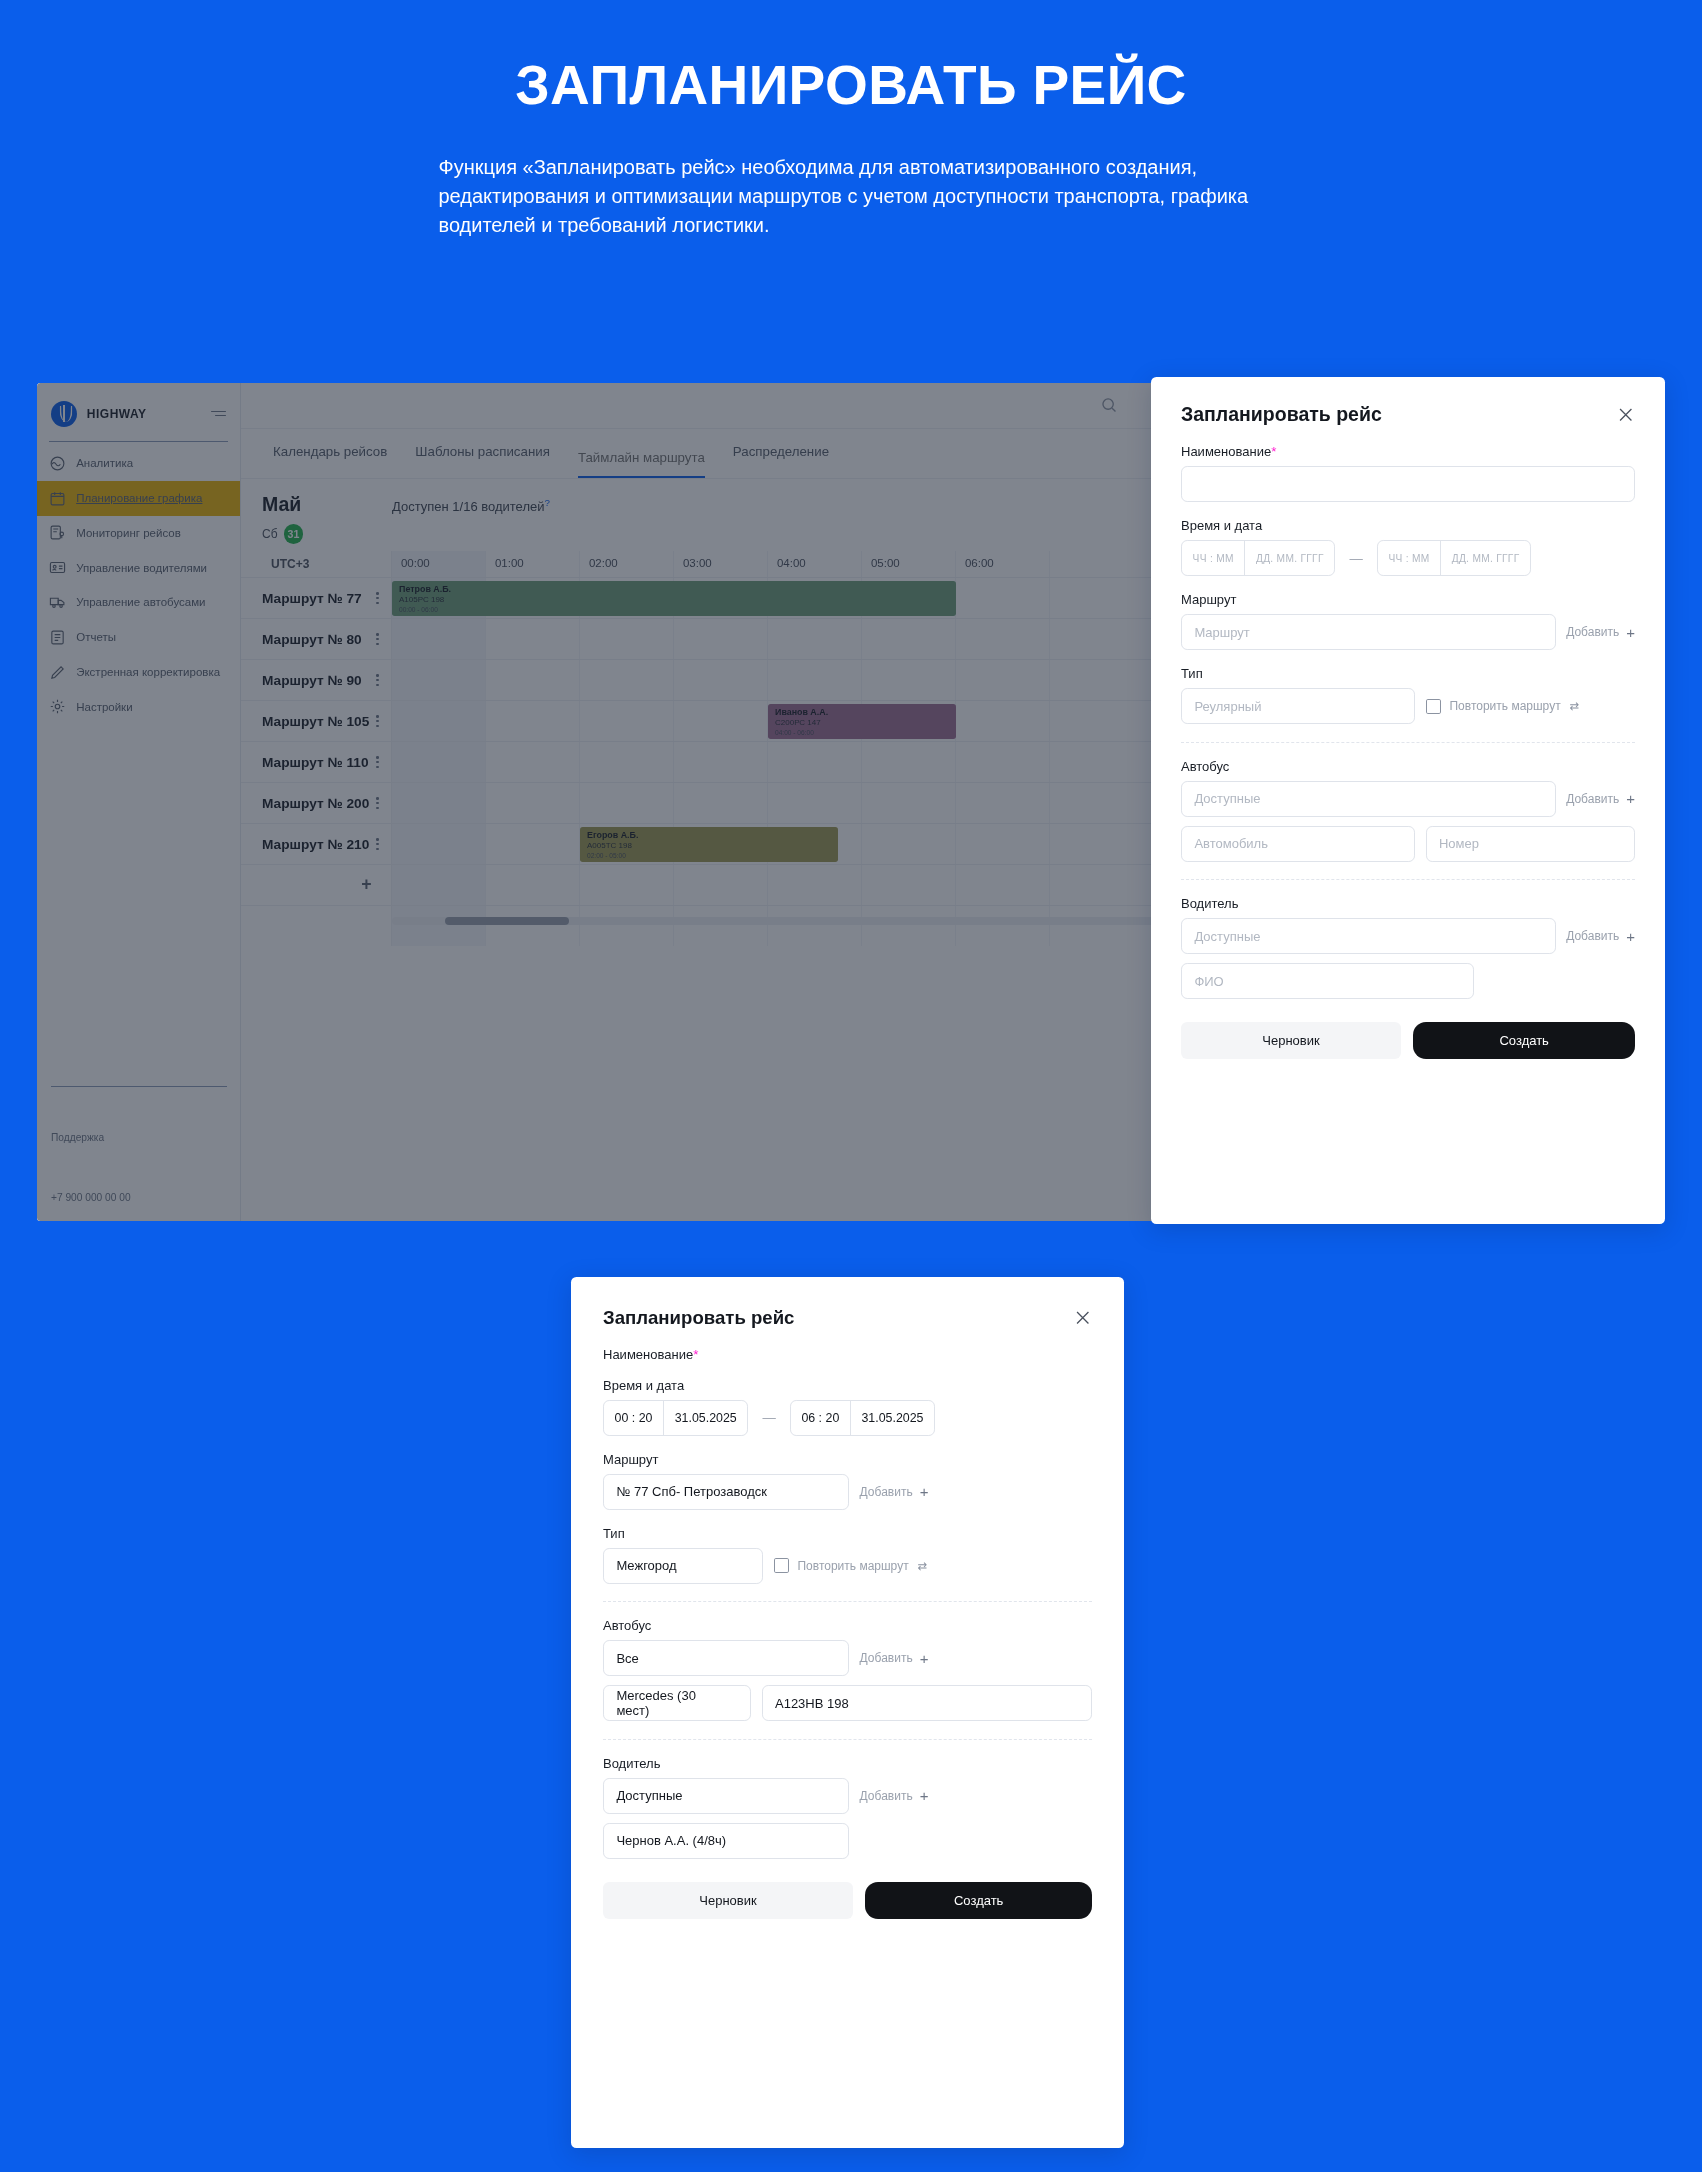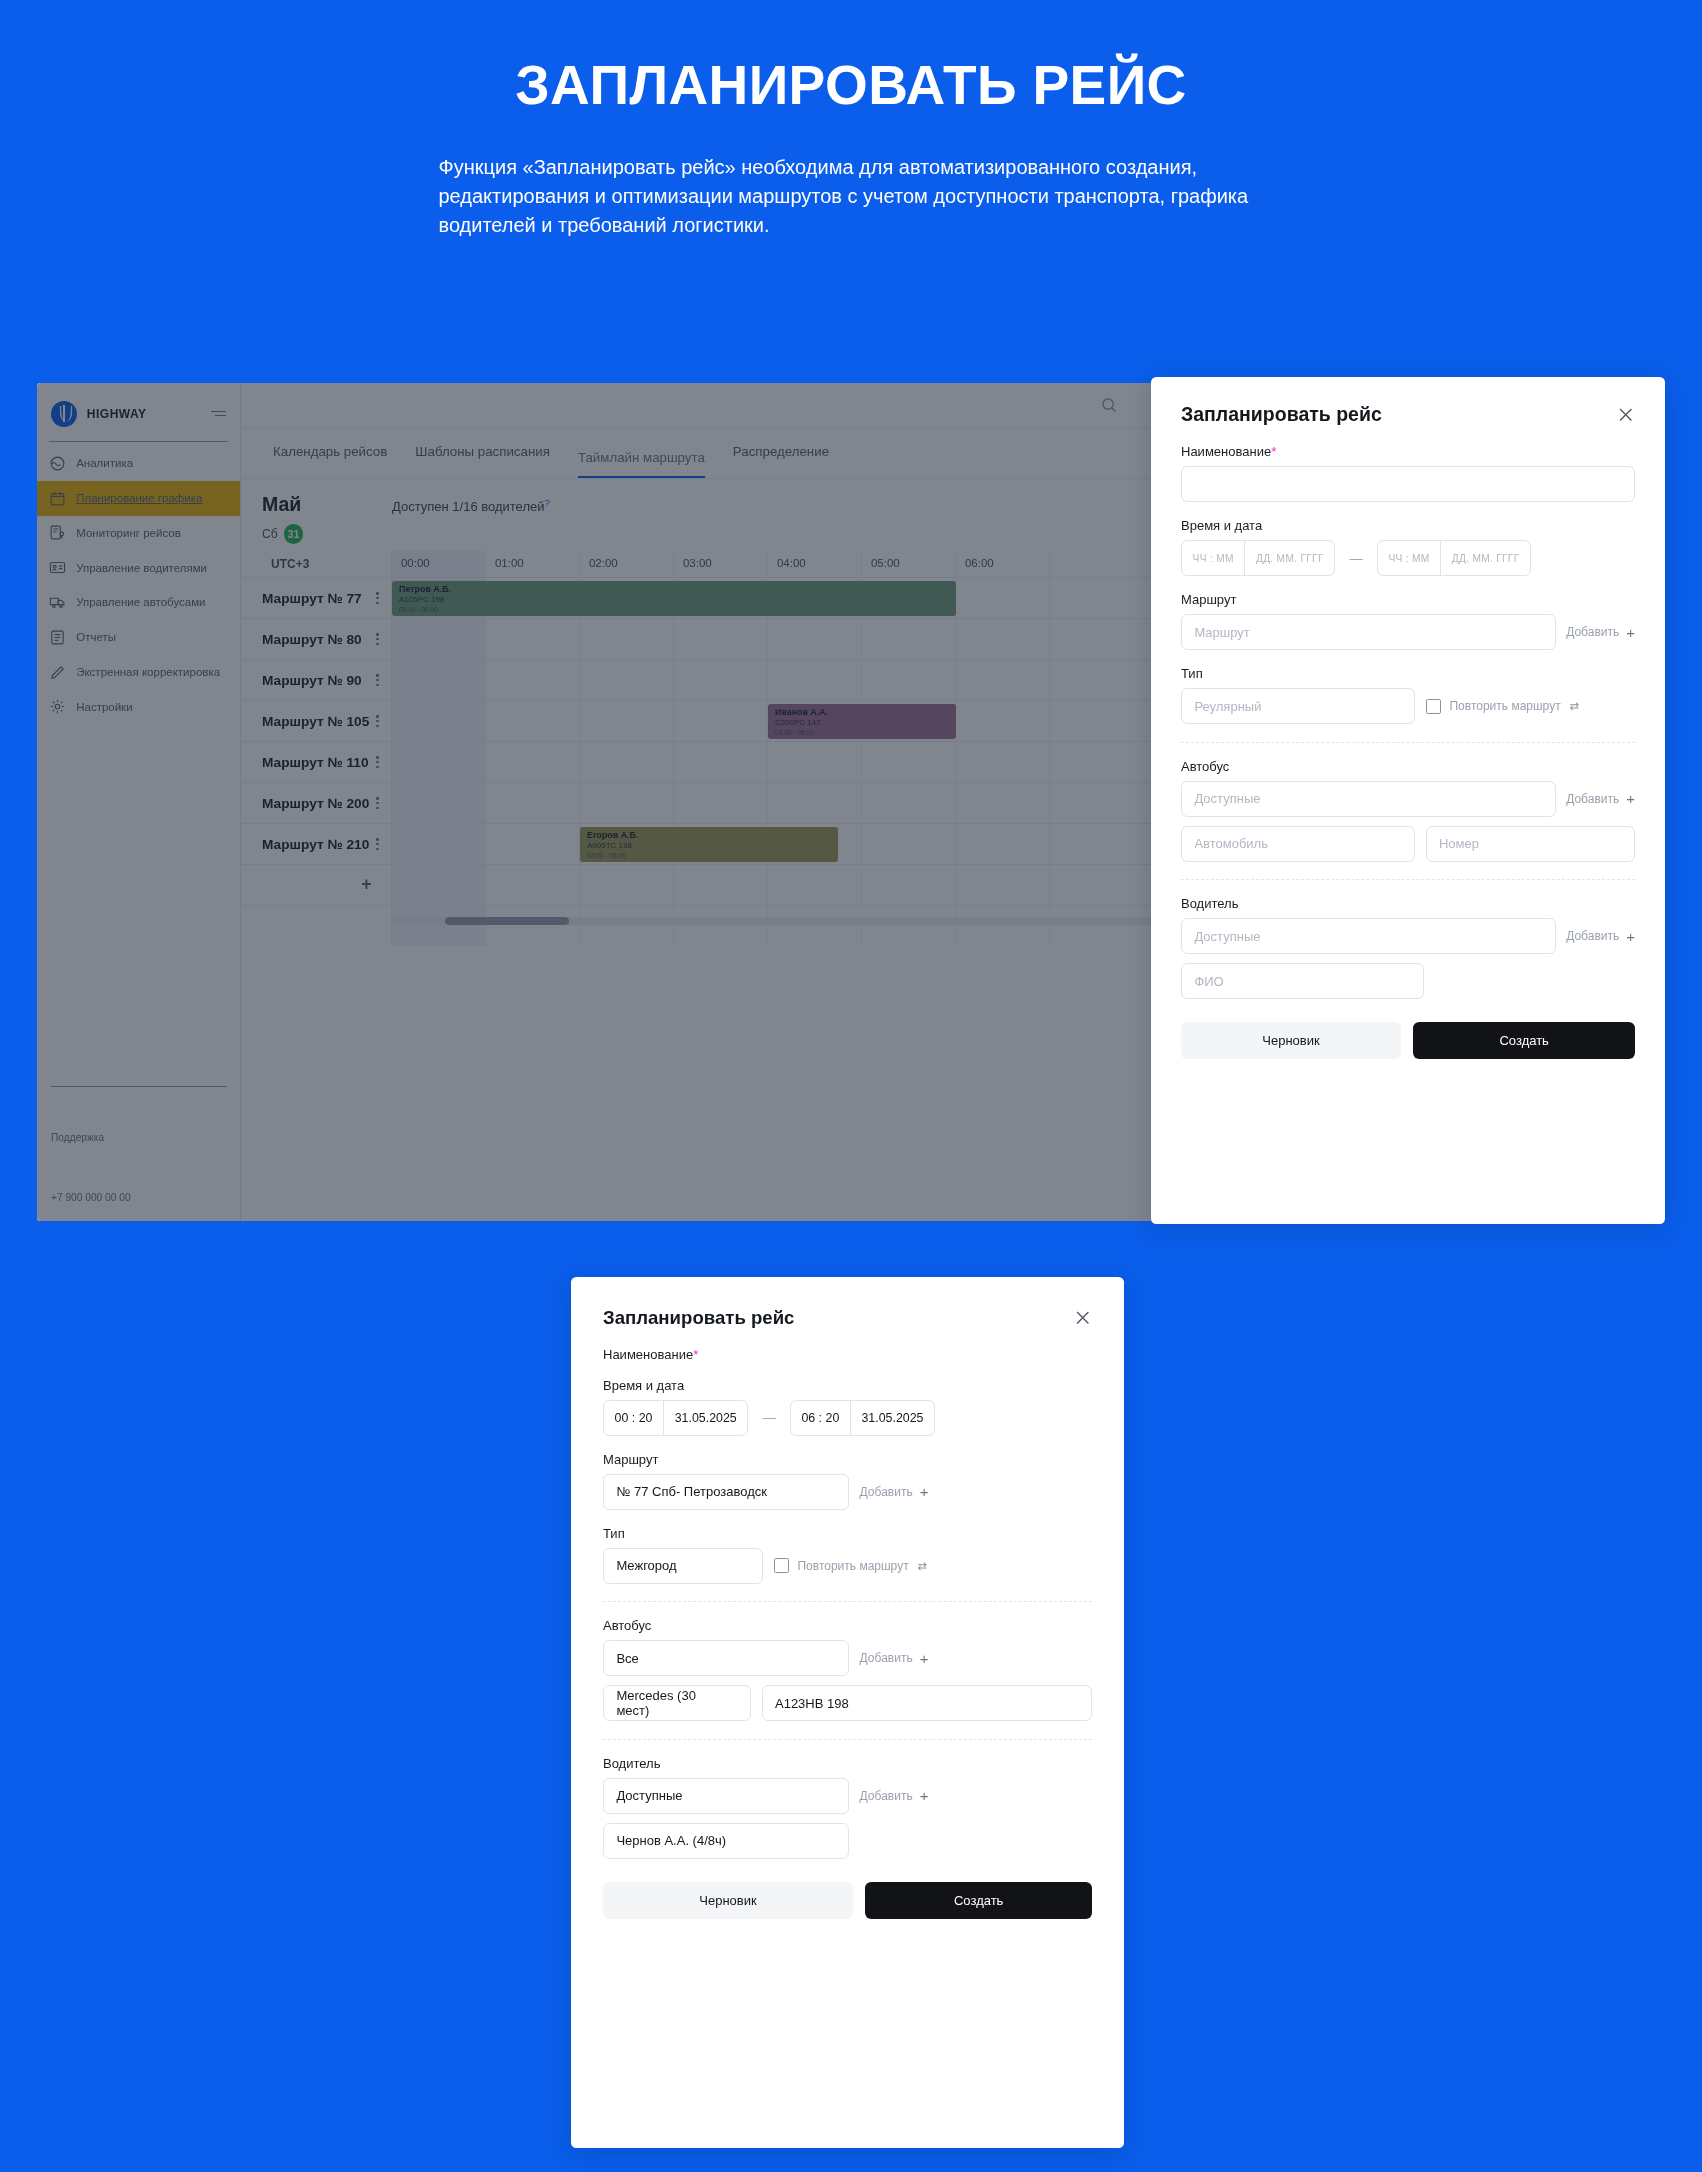--- a/index.html
+++ b/index.html
@@ -225,21 +225,21 @@
     width: 15px; height: 15px; border: 1.4px solid #8b93a1; border-radius: 1.8px; background: #fff;
   }
   .recur-ico { font-size: 11.5px; color: #8b93a1; }
   .divider { border-top: 1.3px dashed #e1e5ec; margin: 17.7px 0 0 0; }
   .m-actions { display: flex; gap: 12.4px; margin-top: 23px; }
   .btn {
     height: 37px; border-radius: 6.2px; font-size: 13px;
     display: flex; align-items: center; justify-content: center; cursor: pointer;
   }
   .btn-draft { background: #f4f5f7; color: #14181f; }
-  .btn-create { background: #111317; color: #ffffff; }
+  .btn-create { background: #111317; color: #ffffff; border-radius: 13px; }
 </style>
 </head>
 <body>
 
 <div class="hero">
   <div class="hero-title">ЗАПЛАНИРОВАТЬ РЕЙС</div>
   <div class="hero-sub">Функция «Запланировать рейс» необходима для автоматизированного создания, редактирования и оптимизации маршрутов с учетом доступности транспорта, графика водителей и требований логистики.</div>
 </div>
 
 <div class="screen-1">
@@ -653,21 +653,21 @@
 
     <div class="f-label">Водитель</div>
     <div class="row">
       <div class="sel ph" style="flex:1">Доступные</div>
       <div class="add-btn">
         <span>Добавить</span>
         <span class="add-plus">+</span>
       </div>
     </div>
     <div class="row" style="margin-top:8.9px">
-      <div class="sel ph" style="width:243px">ФИО</div>
+      <div class="sel ph" style="width:293px">ФИО</div>
     </div>
 
     <div class="m-actions">
       <div class="btn btn-draft" style="width:220px">Черновик</div>
       <div class="btn btn-create" style="flex:1">Создать</div>
     </div>
   </div>
 </div>
 
 <div class="modal modal-2">

